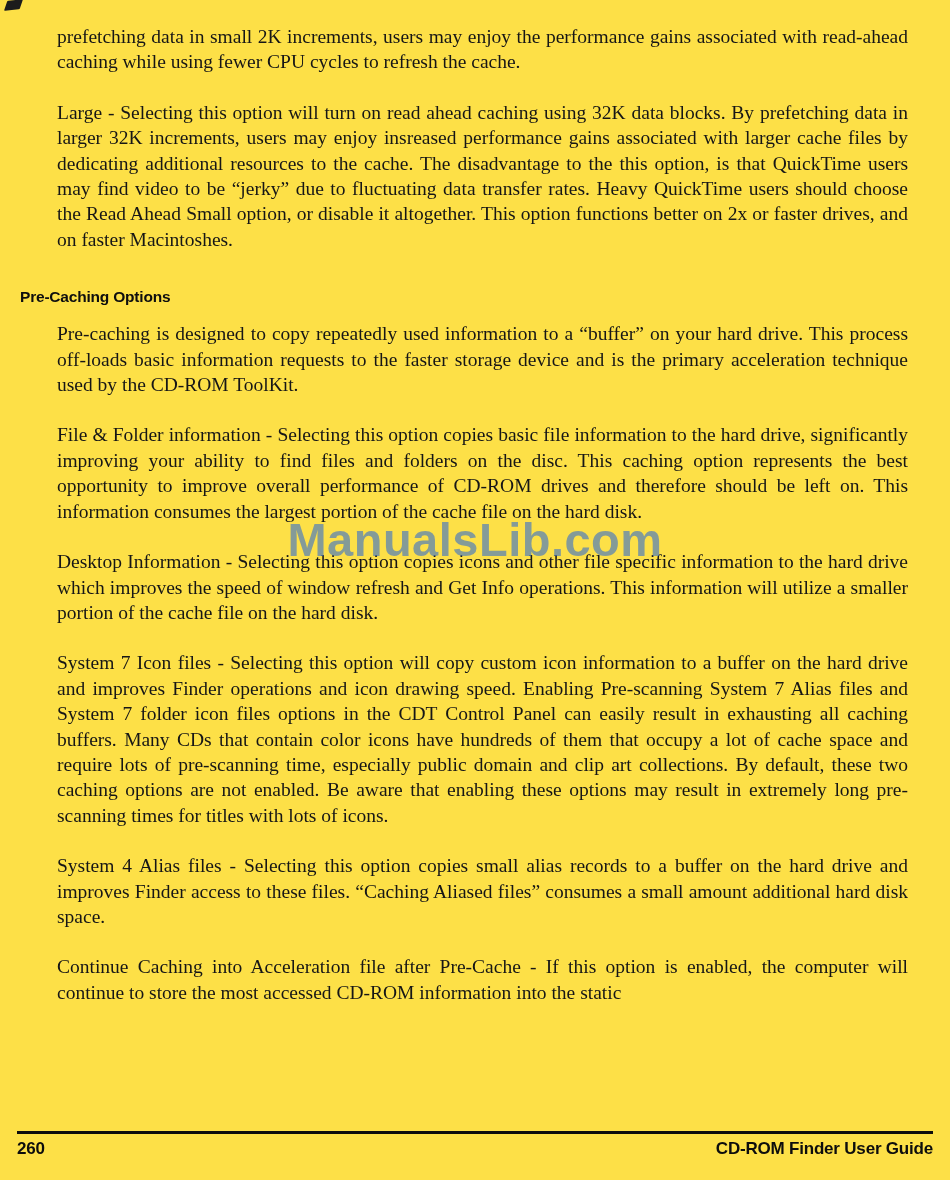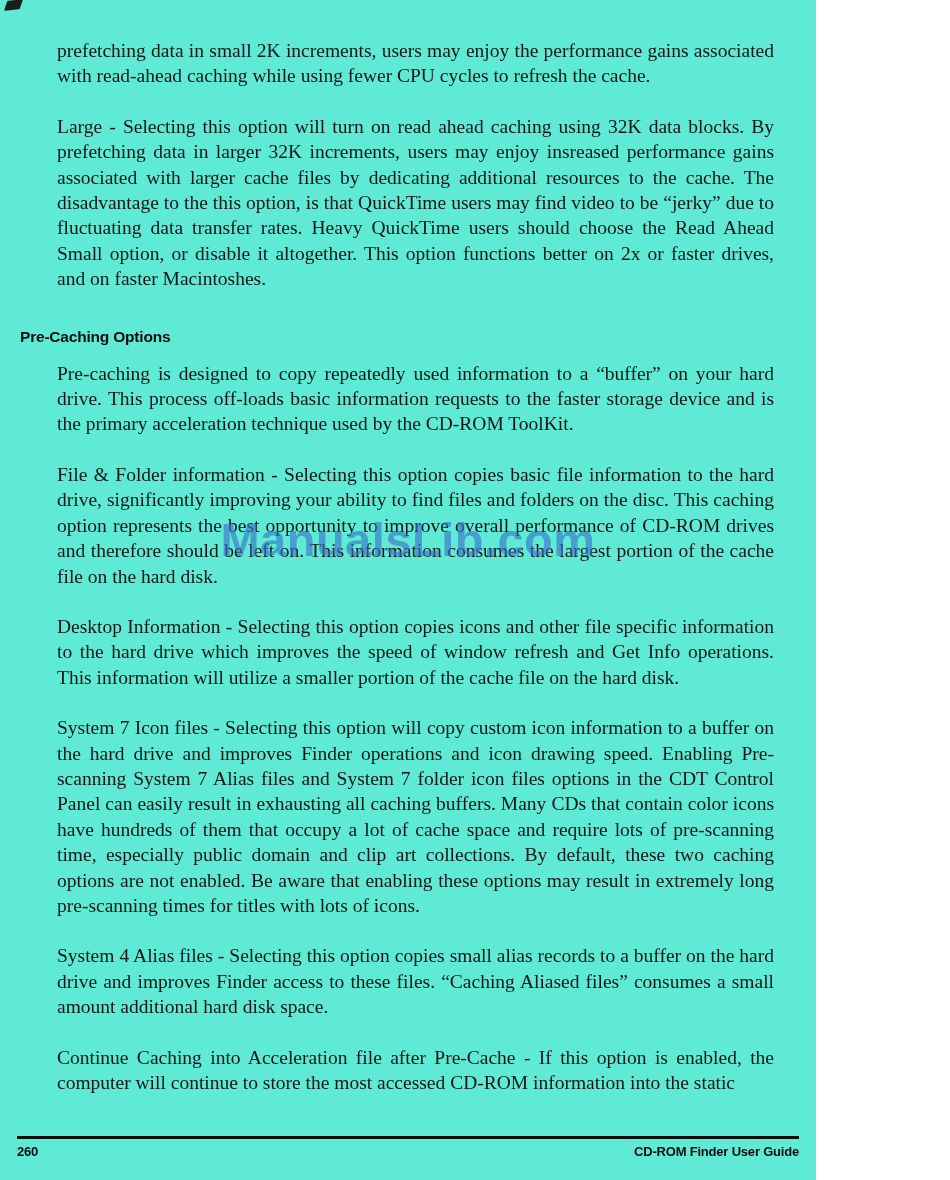--- a/index.html
+++ b/index.html
@@ -1,25 +1,25 @@
 <!DOCTYPE html>
 <html><head>
 <meta charset="utf-8">
 <style>
   * { margin: 0; padding: 0; box-sizing: border-box; }
   html, body { background: #ffffff; }
   .page {
     position: relative;
-    width: 816px;
+    width: 950px;
     height: 1180px;
-    background: #5eead4;
+    background: #fde047;
     font-family: "Liberation Serif", serif;
     color: #1a1a1a;
     overflow: hidden;
-    padding: 38px 22px 0 20px;
+    padding: 24px 22px 0 20px;
   }
   .para {
     font-size: 19.5px;
     line-height: 25.4px;
     text-align: justify;
     margin: 0 20px 25px 37px;
     color: #161616;
   }
   .lead { font-weight: normal; }
   .section-heading {
@@ -48,21 +48,21 @@
     left: 17px;
     right: 17px;
     bottom: 21px;
     border-top: 3px solid #0d0d0d;
     padding-top: 5px;
     display: flex;
     justify-content: space-between;
     align-items: flex-end;
     font-family: "Liberation Sans", sans-serif;
     font-weight: bold;
-    font-size: 13px;
+    font-size: 17px;
     letter-spacing: -0.2px;
     color: #0d0d0d;
   }
   .speck-top-left {
     position: absolute;
     top: 0;
     left: 6px;
     width: 15px;
     height: 10px;
     background: #1c1c1c;

